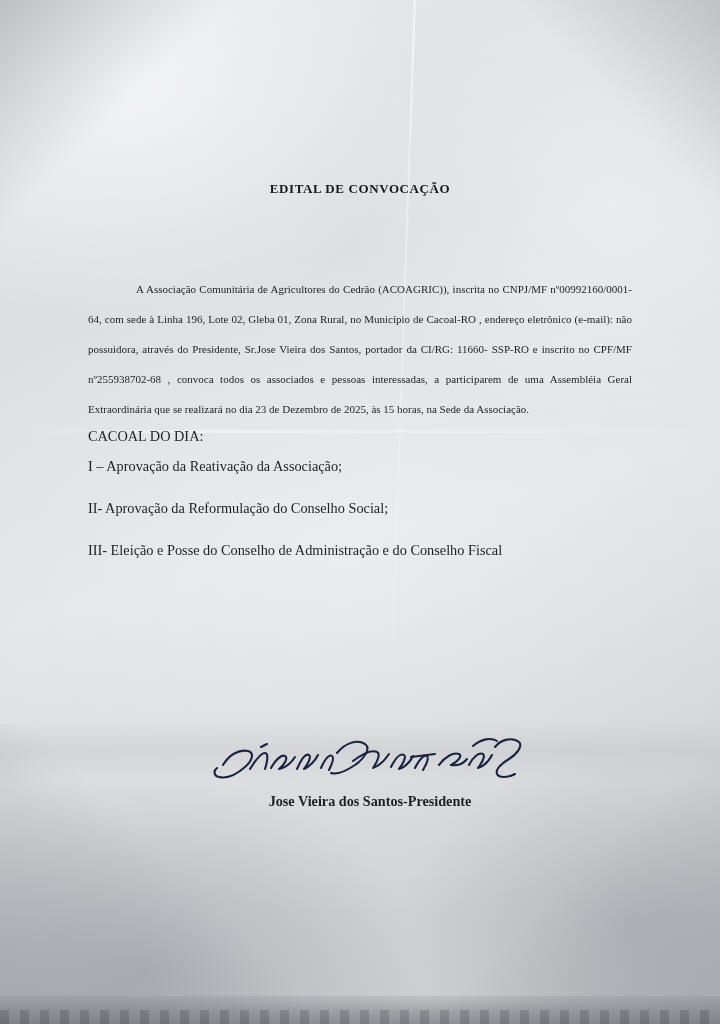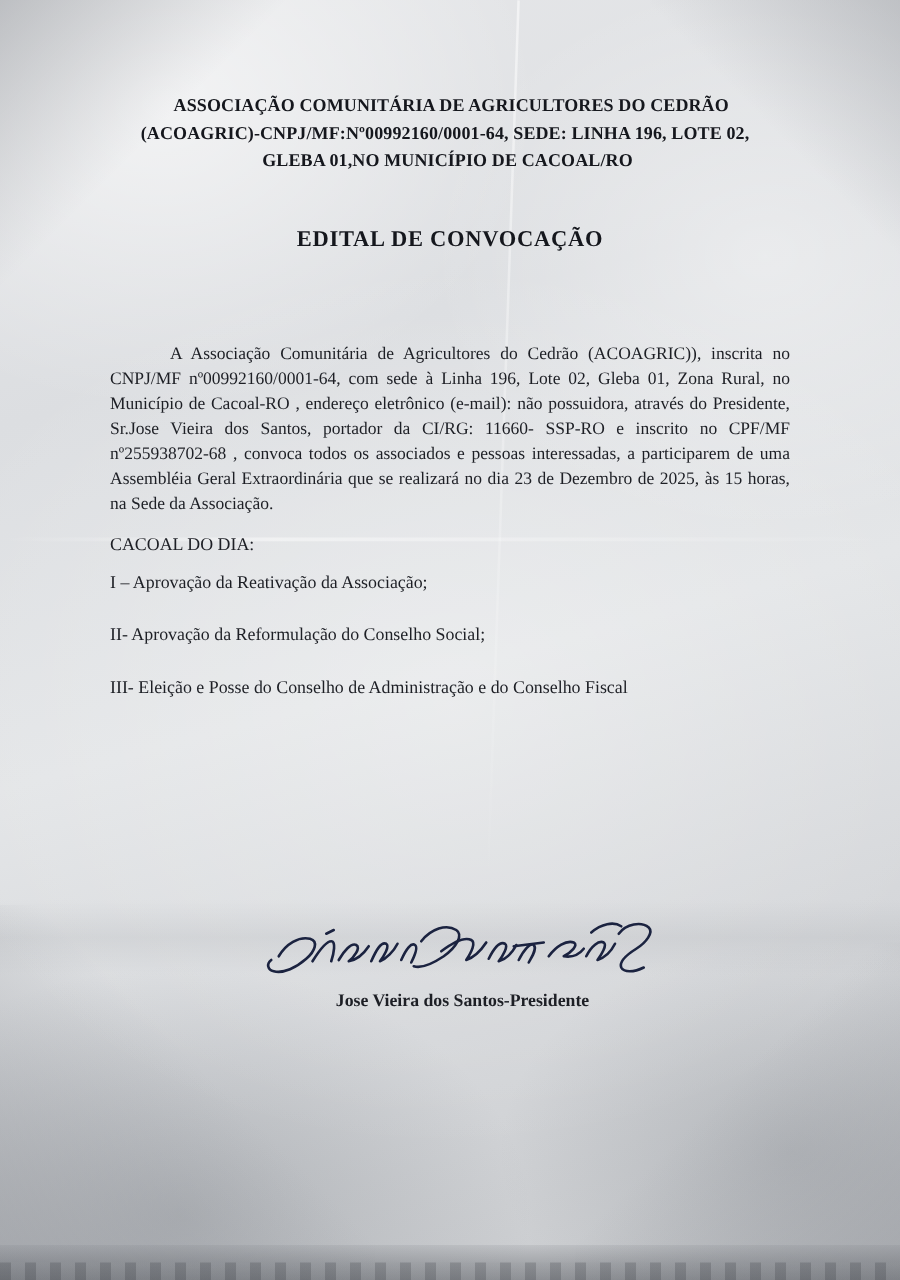--- a/index.html
+++ b/index.html
@@ -90,32 +90,32 @@
   .title-line.l2 { margin-left: -8px; }
   .title-line.l3 { margin-left: -4px; }
 
   .subtitle {
     position: absolute;
     left: 92px;
     top: 181px;
     width: 536px;
     text-align: center;
     font-weight: bold;
-    font-size: 18px;
+    font-size: 13px;
     letter-spacing: 0.6px;
     color: #15171d;
   }
 
   .body-block {
     position: absolute;
     left: 88px;
     top: 274px;
     width: 544px;
-    font-size: 14px;
-    line-height: 20px;
+    font-size: 11px;
+    line-height: 30px;
     text-align: justify;
     color: #1d1f25;
   }
   .body-block p { margin: 0; text-indent: 48px; }
 
   .ordem {
     position: absolute;
     left: 88px;
     top: 428px;
     font-size: 14.3px;
@@ -175,25 +175,20 @@
   <div class="crease c1"></div>
   <div class="crease c2"></div>
   <div class="crease c3"></div>
   <div class="crease c4"></div>
   <div class="crease c5"></div>
   <div class="crease c6"></div>
   <div class="crease c7"></div>
 
   <div class="doc">
 
-    <div class="title-block">
-      <span class="title-line l1">ASSOCIAÇÃO COMUNITÁRIA DE AGRICULTORES DO CEDRÃO</span>
-      <span class="title-line l2">(ACOAGRIC)-CNPJ/MF:Nº00992160/0001-64, SEDE: LINHA 196, LOTE 02,</span>
-      <span class="title-line l3">GLEBA 01,NO MUNICÍPIO DE CACOAL/RO</span>
-    </div>
 
     <div class="subtitle">EDITAL DE CONVOCAÇÃO</div>
 
     <div class="body-block">
       <p>A Associação Comunitária de Agricultores do Cedrão (ACOAGRIC)), inscrita no CNPJ/MF nº00992160/0001-64, com sede à Linha 196, Lote 02, Gleba 01, Zona Rural, no Município de Cacoal-RO , endereço eletrônico (e-mail): não possuidora, através do  Presidente, Sr.Jose Vieira dos Santos, portador da CI/RG: 11660- SSP-RO e inscrito no  CPF/MF nº255938702-68 , convoca todos os associados e pessoas interessadas, a participarem de uma   Assembléia Geral Extraordinária que se realizará no dia 23  de Dezembro de 2025, às 15 horas, na Sede da Associação.</p>
     </div>
 
     <div class="ordem">CACOAL DO DIA:</div>
 
     <div class="items">

